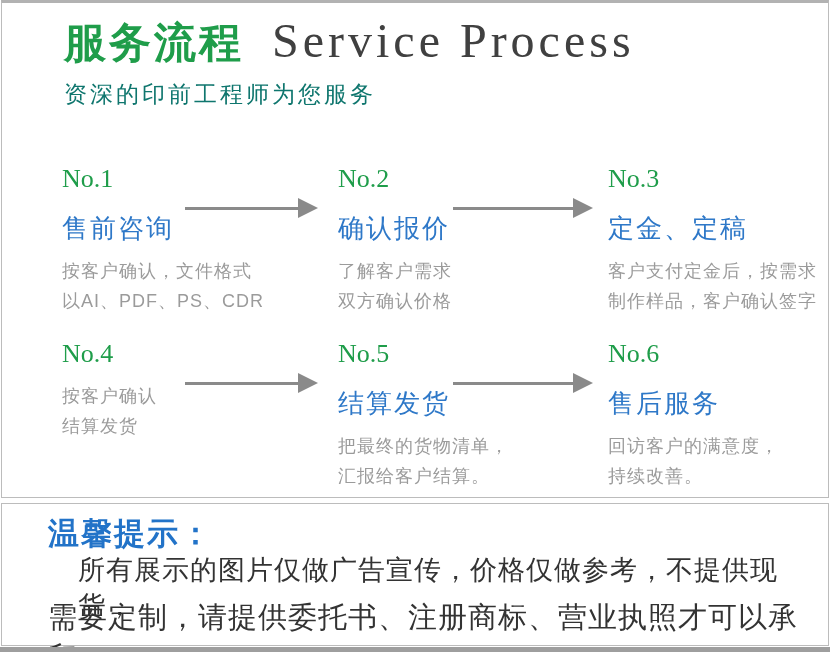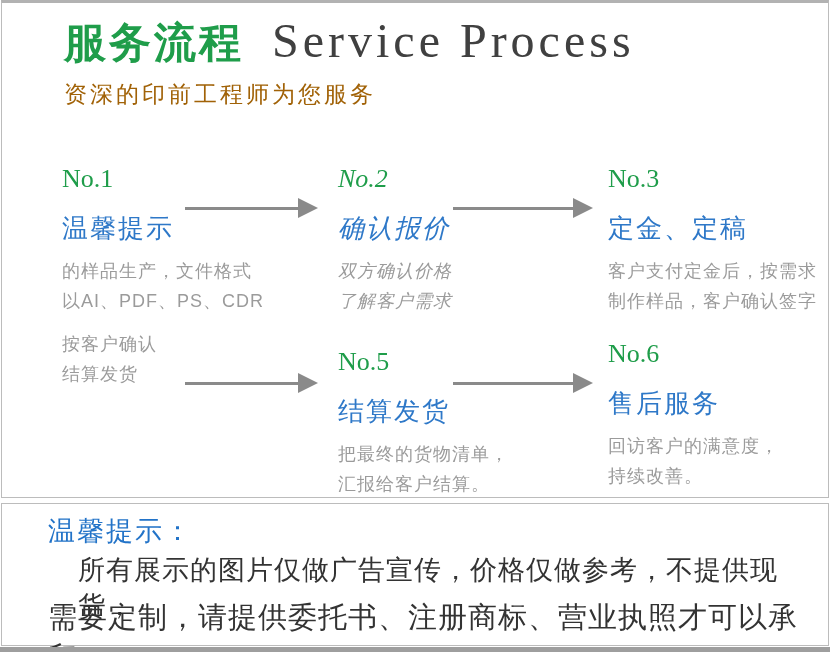--- a/index.html
+++ b/index.html
@@ -30,59 +30,59 @@
     font-size:42px; font-weight:bold; color:#1f9d4a; letter-spacing:3px;
     font-family:"Liberation Sans","DejaVu Sans",sans-serif;
   }
   .title-en {
     position:absolute; left:270px; top:10px;
     font-size:48px; color:#404040; letter-spacing:4px;
     font-family:"Liberation Serif","DejaVu Serif",serif;
   }
   .subtitle {
     position:absolute; left:62px; top:76px;
-    font-size:23px; color:#a16207; letter-spacing:3px;
+    font-size:23px; color:#0f766e; letter-spacing:3px;
   }
   
   .step { position:absolute; width:230px; }
   .step-no {
     font-family:"Liberation Serif","DejaVu Serif",serif;
     font-size:26px; color:#1f9d4a; line-height:28px;margin-top:24px;
   }
   .step-title {
     margin-top:20px; font-size:26px; color:#2e78c8;
     line-height:30px; letter-spacing:2px;
   }
   .step-desc {
     margin-top:13px; font-size:18px; color:#9b9b9b;
     line-height:30px; letter-spacing:1px;
   }
   .pos-r1c1 { left:62px;  top:141px; }
-  .pos-r1c2 { left:338px; top:141px;font-style:italic; }
+  .pos-r1c2 { left:338px; top:141px; }
   .pos-r1c3 { left:608px; top:141px; }
   .pos-r2c1 { left:62px;  top:316px; }
-  .pos-r2c2 { left:338px; top:324px; }
+  .pos-r2c2 { left:338px; top:316px; }
   .pos-r2c3 { left:608px; top:316px; }
   
   .arrow { position:absolute; height:20px; display:flex; align-items:center; }
   .arrow .shaft { flex:1; height:3px; background:#8a8a8a; }
   .arrow .head {
     width:0; height:0;
     border-left:20px solid #8a8a8a;
     border-top:10px solid transparent;
     border-bottom:10px solid transparent;
   }
   .arr-1 { left:185px; top:198px; width:133px; }
   .arr-2 { left:453px; top:198px; width:140px; }
   .arr-3 { left:185px; top:373px; width:133px; }
   .arr-4 { left:453px; top:373px; width:140px; }
   
   .notice-label {
     position:absolute; left:46px; top:9px;
-    font-size:27px; color:#2273c8; letter-spacing:2px; font-weight:normal;
+    font-size:31px; color:#2273c8; letter-spacing:2px; font-weight:bold;
   }
   .notice-line1 {
     position:absolute; left:76px; top:48px;
     font-size:27px; color:#333333; letter-spacing:1px;
   }
   .notice-line2 {
     position:absolute; left:46px; top:94px;
     font-size:29px; color:#333333; letter-spacing:1px;
   }
 </style>
@@ -92,46 +92,47 @@
 <div class="page">
 
   <div class="box-main">
     <div class="title-cn">服务流程</div>
     <div class="title-en">Service Process</div>
     <div class="subtitle">资深的印前工程师为您服务</div>
   </div>
 
   <div class="step pos-r1c1">
     <div class="step-no">No.1</div>
-    <div class="step-title">温馨提示</div>
+    <div class="step-title">售前咨询</div>
     <div class="step-desc">
-      <div>的样品生产，文件格式</div>
+      <div>按客户确认，文件格式</div>
       <div>以AI、PDF、PS、CDR</div>
     </div>
   </div>
 
   <div class="step pos-r1c2">
     <div class="step-no">No.2</div>
     <div class="step-title">确认报价</div>
     <div class="step-desc">
+      <div>了解客户需求</div>
       <div>双方确认价格</div>
-      <div>了解客户需求</div>
     </div>
   </div>
 
   <div class="step pos-r1c3">
     <div class="step-no">No.3</div>
     <div class="step-title">定金、定稿</div>
     <div class="step-desc">
       <div>客户支付定金后，按需求</div>
       <div>制作样品，客户确认签字</div>
     </div>
   </div>
 
   <div class="step pos-r2c1">
+    <div class="step-no">No.4</div>
     <div class="step-desc">
       <div>按客户确认</div>
       <div>结算发货</div>
     </div>
   </div>
 
   <div class="step pos-r2c2">
     <div class="step-no">No.5</div>
     <div class="step-title">结算发货</div>
     <div class="step-desc">

